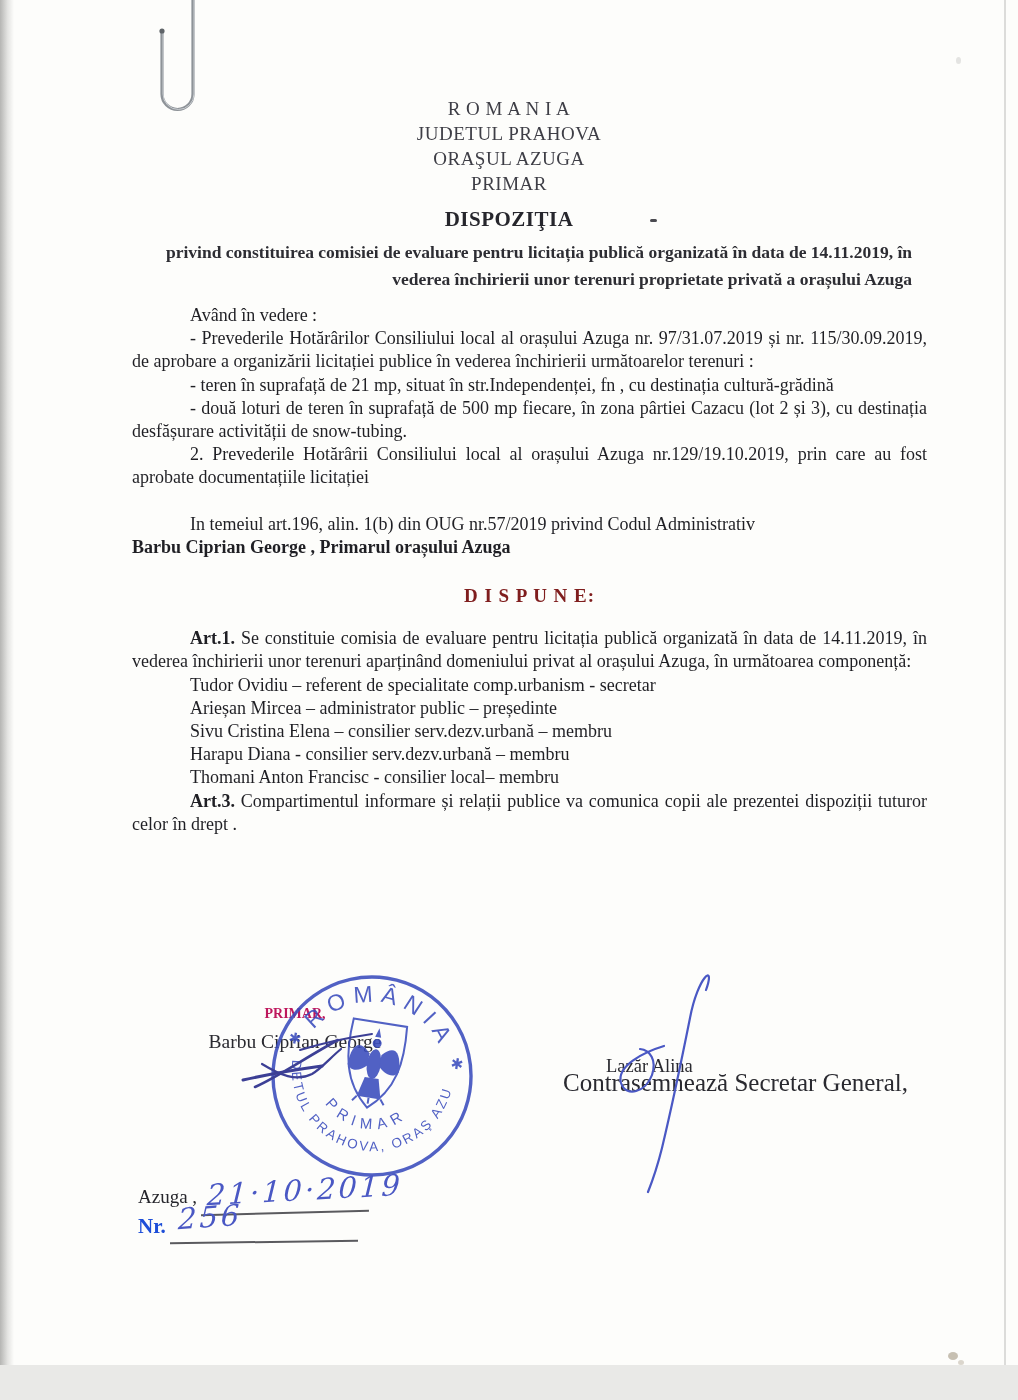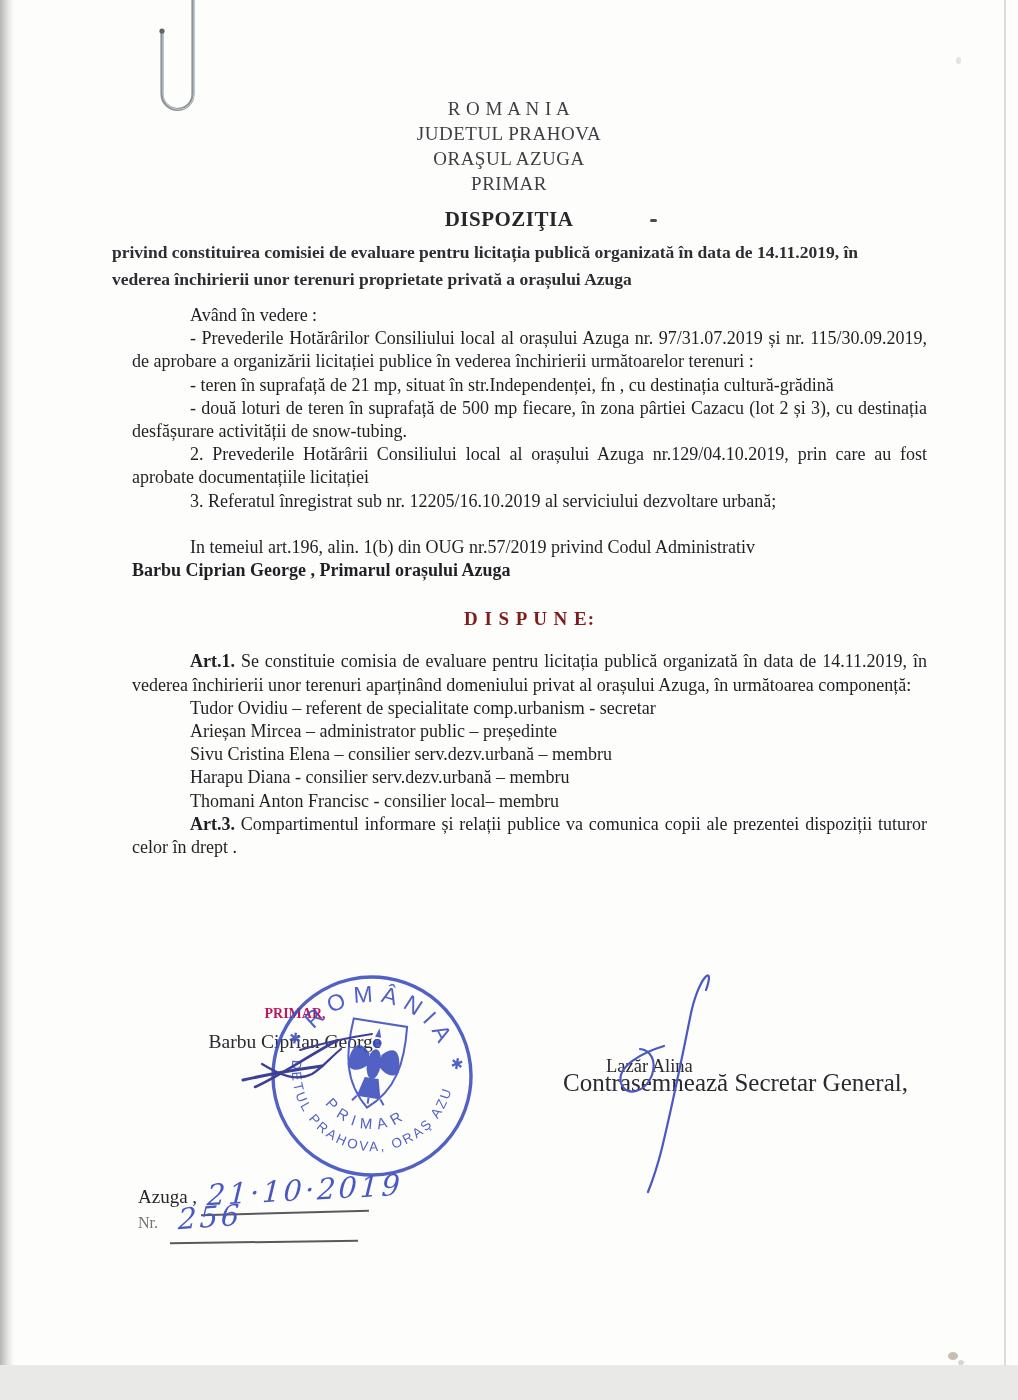--- a/index.html
+++ b/index.html
@@ -10,21 +10,21 @@
              background:linear-gradient(to right,#b5b5b3,#e4e4e2 55%,rgba(255,255,255,0));}
   .edge-right{position:absolute;right:12px;top:0;width:2px;height:1400px;background:#dcdcda;}
   .speck{position:absolute;background:#b9b0a0;border-radius:50%;}
   
   .hdr{position:absolute;left:0;right:0;top:96px;text-align:center;
        font-size:19px;line-height:25px;color:#3e3e46;letter-spacing:.5px;}
   .hdr div{white-space:pre;}
   .title{position:absolute;left:0;right:0;top:207px;text-align:center;
          font-weight:bold;font-size:21px;color:#26262c;letter-spacing:.5px;}
   .title-dash{position:absolute;left:650px;top:219px;width:7px;height:3px;background:#4a4a50;border-radius:2px;}
-  .subtitle{position:absolute;left:112px;width:800px;top:239px;text-align:left;
+  .subtitle{position:absolute;left:112px;width:800px;top:239px;text-align:right;
             font-weight:bold;font-size:17.5px;line-height:27px;color:#2d2d33;}
   
   .body{position:absolute;left:132px;top:304px;width:795px;
         font-size:18px;line-height:23.2px;color:#1f1f24;}
   .para{margin:0;text-align:justify;text-indent:58px;}
   .member{margin:0;padding-left:58px;}
   .b{font-weight:bold;}
   .gap{height:23px;}
   .dispune{margin:2px;text-align:center;font-weight:bold;font-size:19px;
            letter-spacing:1px;padding:0 0 18px 0;color:#7f1d1d;}
@@ -32,21 +32,21 @@
   .sig-left-role{position:absolute;left:185px;top:1006px;width:220px;text-align:center;
                  font-weight:bold;font-size:14px;color:#be185d;}
   .sig-left-name{position:absolute;left:185px;top:1031px;width:220px;text-align:center;
                  font-size:19.5px;color:#2a2a30;}
   .sig-right-role{position:absolute;left:563px;top:1069px;font-size:25px;color:#2a2a30;}
   .sig-right-name{position:absolute;left:606px;top:1056px;font-size:18.5px;color:#2a2a30;}
   .stamp{position:absolute;left:268px;top:972px;opacity:.88;}
   .ink-overlay{position:absolute;left:0;top:0;pointer-events:none;}
   
   .foot-place{position:absolute;left:138px;top:1186px;font-size:19px;color:#26262c;}
-  .foot-nr{position:absolute;left:138px;top:1214px;font-size:16px;color:#737373;}
+  .foot-nr{position:absolute;left:138px;top:1214px;font-size:21px;color:#1d4ed8;font-weight:bold;}
   .line1{position:absolute;left:201px;top:1212px;width:168px;height:2px;background:#5a5a5e;transform:rotate(-1.6deg);}
   .line2{position:absolute;left:170px;top:1241px;width:188px;height:2px;background:#5a5a5e;transform:rotate(-0.8deg);}
   .hand{position:absolute;font-style:italic;color:#4a58c4;
         font-family:"DejaVu Serif",serif;letter-spacing:3px;white-space:nowrap;}
   .hand-date{left:207px;top:1173px;font-size:29px;transform:rotate(-3deg) skewX(-6deg);}
   .hand-nr{left:178px;top:1200px;font-size:29px;transform:rotate(-4deg) skewX(-6deg);}
 </style>
 </head>
 <body>
 
@@ -70,22 +70,21 @@
 
   <div class="title">DISPOZIŢIA</div>
   <div class="title-dash"></div>
   <div class="subtitle">privind constituirea comisiei de evaluare pentru licitația publică organizată în data de 14.11.2019, în vederea închirierii unor terenuri proprietate privată a orașului Azuga</div>
 
   <div class="body">
     <p class="para">Având în vedere :</p>
     <p class="para">- Prevederile Hotărârilor Consiliului local al orașului Azuga nr. 97/31.07.2019 și nr. 115/30.09.2019, de aprobare a organizării licitației publice în vederea închirierii următoarelor terenuri :</p>
     <p class="para">- teren în suprafață de 21 mp, situat în str.Independenței, fn , cu destinația cultură-grădină</p>
     <p class="para">- două loturi de teren în suprafață de 500 mp fiecare, în zona pârtiei Cazacu (lot 2 și 3), cu destinația desfășurare activității de snow-tubing.</p>
-    <p class="para">2. Prevederile Hotărârii Consiliului local al orașului Azuga nr.129/04.10.2019, prin care au fost aprobate documentațiile licitației</p>
-    <p class="para">3.  Referatul înregistrat sub nr. 12205/16.10.2019 al serviciului dezvoltare urbană;</p>
+    <p class="para">2. Prevederile Hotărârii Consiliului local al orașului Azuga nr.129/19.10.2019, prin care au fost aprobate documentațiile licitației</p>
     <div class="gap"></div>
     <p class="para">In temeiul art.196, alin. 1(b) din OUG nr.57/2019 privind Codul Administrativ</p>
     <p class="para b" style="text-indent:0">Barbu Ciprian George , Primarul orașului Azuga</p>
     <div class="gap"></div>
     <p class="dispune">D I S P U N E:</p>
     <p class="para"><span class="b">Art.1.</span> <span>Se constituie comisia de evaluare pentru licitația publică organizată în data de 14.11.2019, în vederea închirierii unor terenuri aparținând domeniului privat al orașului Azuga, în următoarea componență:</span></p>
     <p class="member">Tudor Ovidiu – referent de specialitate comp.urbanism - secretar</p>
     <p class="member">Arieșan Mircea – administrator public  – președinte</p>
     <p class="member">Sivu Cristina Elena  – consilier serv.dezv.urbană – membru</p>
     <p class="member">Harapu Diana - consilier serv.dezv.urbană – membru</p>

